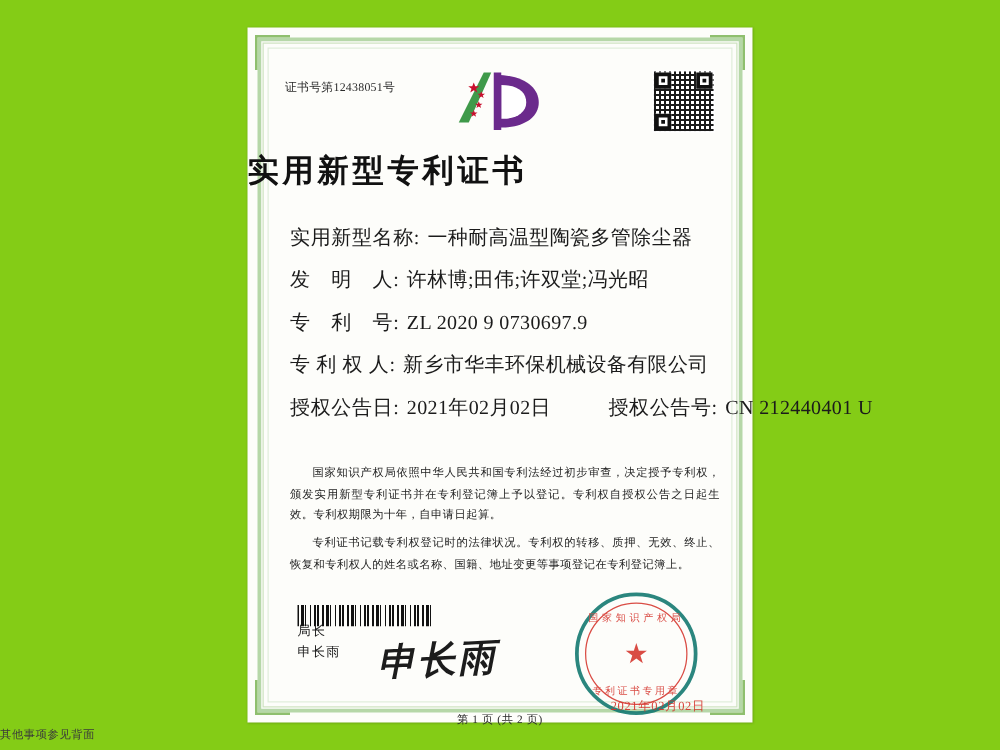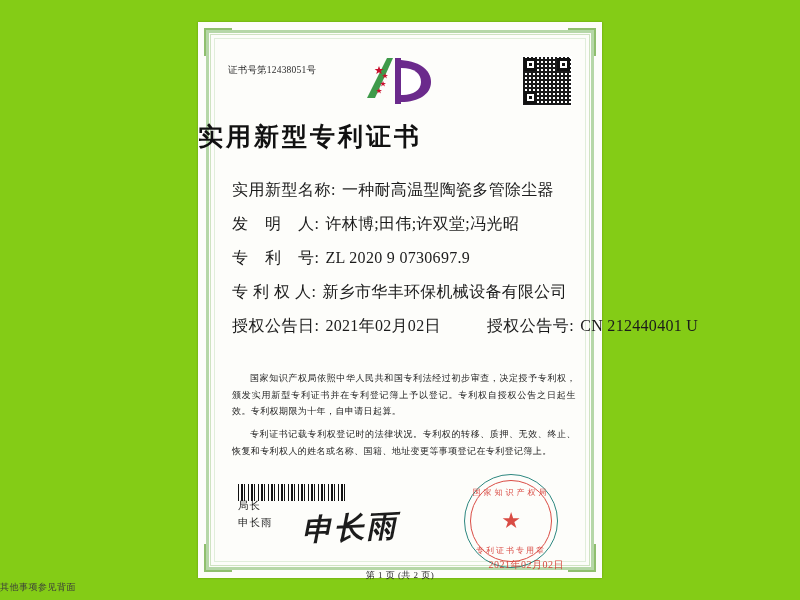--- a/index.html
+++ b/index.html
@@ -213,21 +213,21 @@
     transform: rotate(-3deg);
   }
 
   
   .seal {
     position: absolute;
     right: 44px;
     top: 452px;
     width: 92px;
     height: 92px;
-    border: 1px solid #0f766e;
+    border: 3px solid #0f766e;
     border-radius: 50%;
     color: #d5342b;
     opacity: 0.88;
     text-decoration: underline;
   }
   .seal .ring {
     position: absolute;
     left: 5px; top: 5px; right: 5px; bottom: 5px;
     border: 1px solid #d5342b;
     border-radius: 50%;

